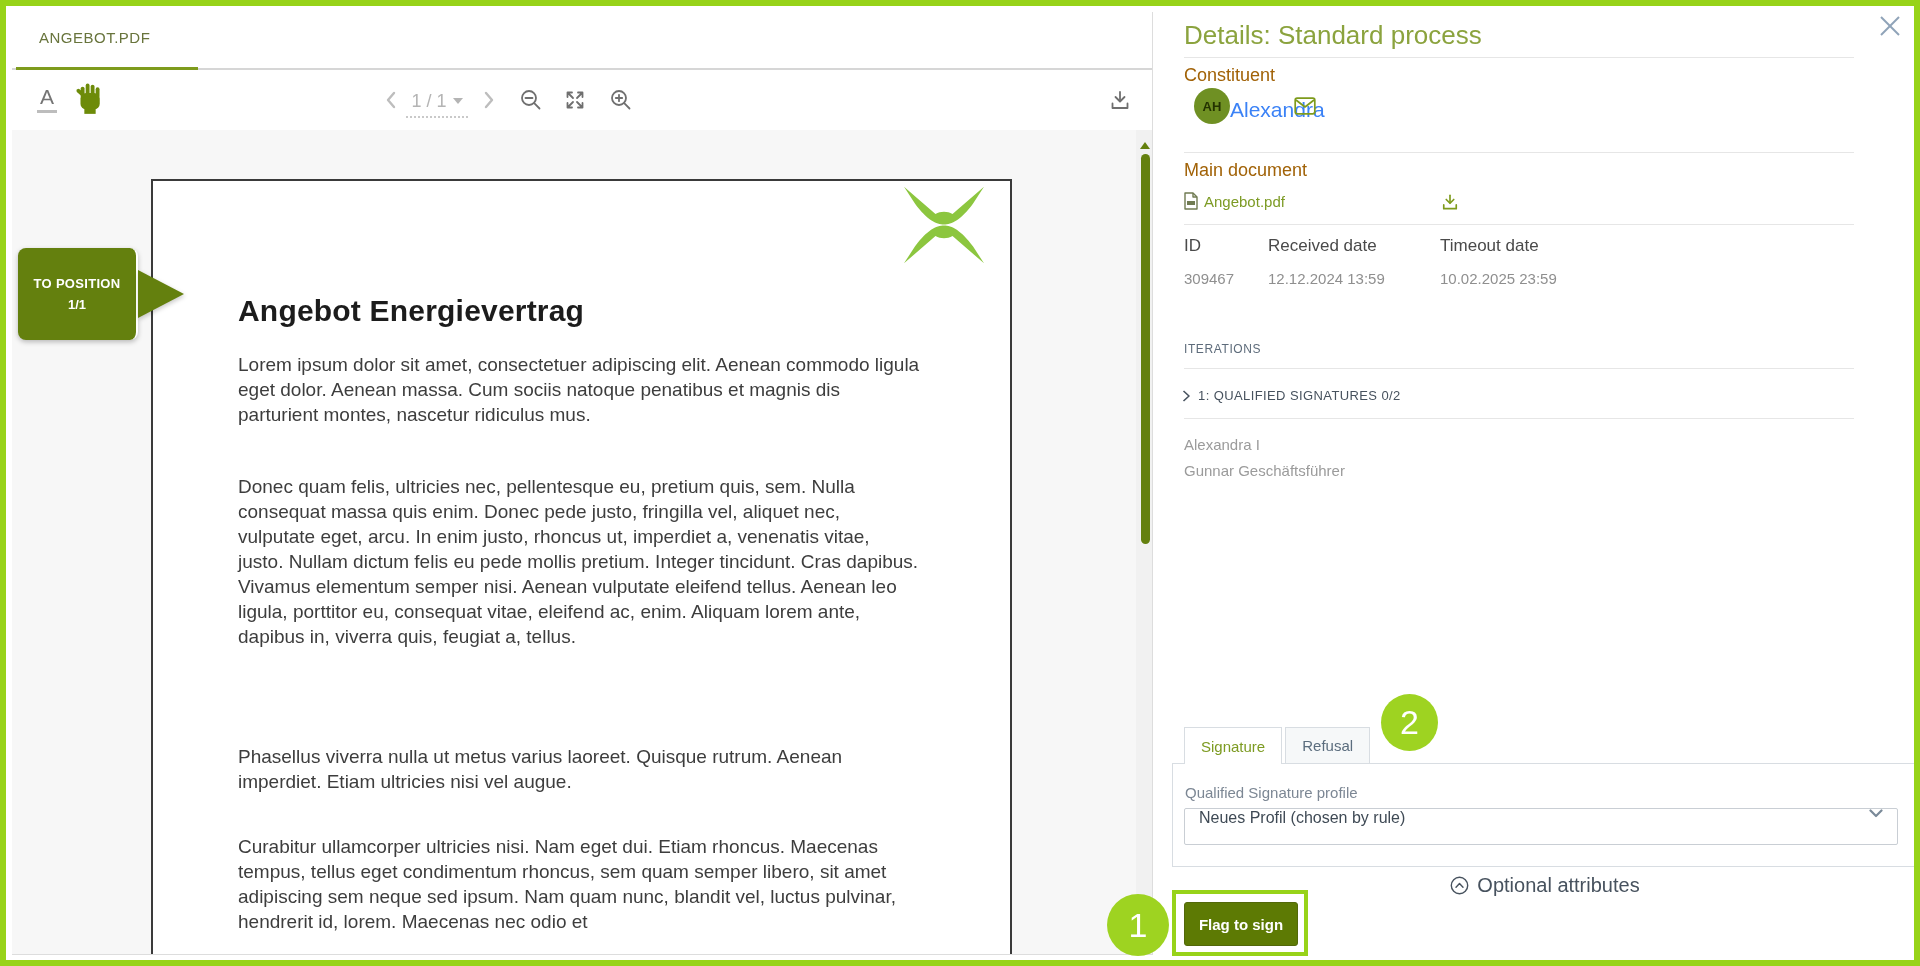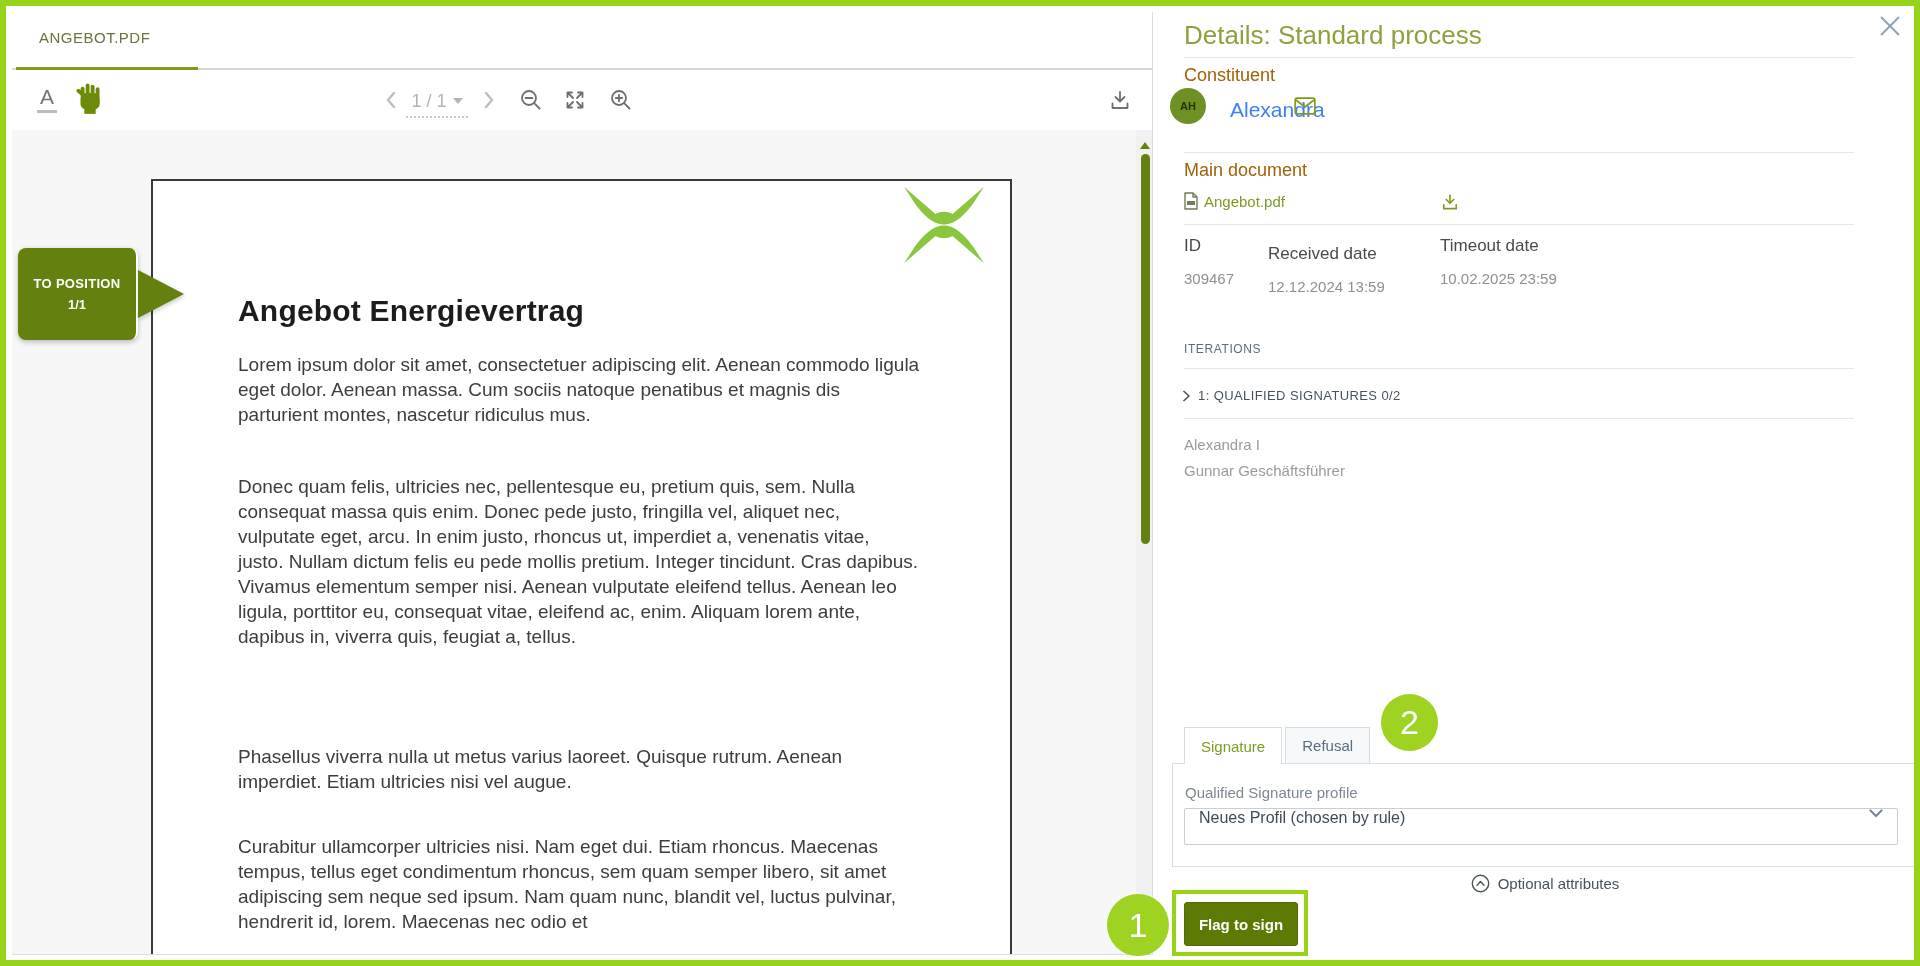--- a/index.html
+++ b/index.html
@@ -49,51 +49,51 @@
   .scroll-thumb{position:absolute;left:1129px;top:142px;width:9px;height:390px;background:#64800e;border-radius:5px;}
 
   
   .details{position:absolute;left:1156px;top:0;width:752px;height:954px;background:#fff;}
   .d-abs{position:absolute;}
   .panel-title{left:16px;top:8px;font-size:26px;color:#8ba33e;}
   .hr{height:1px;background:#e6e6e6;left:16px;width:670px;}
   .hr1{top:45px;} .hr2{top:140px;} .hr3{top:212px;} .hr4{top:356px;} .hr5{top:406px;}
   .sec-head{font-size:18px;color:#a16207;}
   .constituent-head{left:16px;top:53px;}
-  .avatar{left:2px;top:76px;width:36px;height:36px;border-radius:50%;background:#6f9023;
-    display:flex;align-items:center;justify-content:center;font-size:11px;font-weight:bold;color:#243300;}
+  .avatar{left:26px;top:76px;width:36px;height:36px;border-radius:50%;background:#6f9023;
+    display:flex;align-items:center;justify-content:center;font-size:13px;font-weight:bold;color:#243300;}
   .constituent-name{left:62px;top:86px;font-size:21px;color:#3b82f6;}
   .mail-btn{left:124px;top:82px;width:26px;height:24px;display:flex;align-items:center;justify-content:center;cursor:pointer;}
   .maindoc-head{left:16px;top:148px;}
   .file-row{left:16px;top:180px;display:flex;align-items:center;gap:6px;}
   .file-name{font-size:15px;color:#7d9b25;}
   .file-download{left:270px;top:178px;width:24px;height:24px;display:flex;align-items:center;justify-content:center;cursor:pointer;}
   .meta-row{left:16px;display:flex;}
   .meta-head{top:224px;font-size:17px;color:#4a4a4a;}
   .meta-val{top:258px;font-size:15px;color:#8f8f8f;}
-  .col-id{width:84px;} .col-recv{width:172px;margin-top:8px;}
+  .col-id{width:84px;} .col-recv{width:172px;}
   .iterations-head{left:16px;top:330px;font-size:12px;color:#5d6b7a;letter-spacing:.6px;}
   .qual-row{left:12px;top:376px;display:flex;align-items:center;gap:6px;cursor:pointer;}
   .qual-label{font-size:13px;color:#47525e;letter-spacing:.4px;}
   .signer{left:16px;font-size:15px;color:#9b9b9b;}
   .signer1{top:424px;} .signer2{top:450px;}
 
   
   .tabs{left:16px;top:715px;display:flex;z-index:2;}
   .tab{height:37px;box-sizing:border-box;padding:0 16px;display:flex;align-items:center;
     font-size:15px;border:1px solid #d8dde2;cursor:pointer;}
   .tab-active{background:#fff;color:#7d9b22;border-bottom:none;position:relative;z-index:3;}
   .tab-inactive{background:#f6f8f9;color:#5b6d7e;margin-left:3px;}
   .tab-box{left:4px;top:751px;width:746px;height:104px;border:1px solid #d8dde2;box-sizing:border-box;background:#fff;}
   .profile-label{left:17px;top:772px;font-size:15px;color:#7c8794;}
   .select{left:16px;top:796px;width:714px;height:37px;border:1px solid #c9ced4;box-sizing:border-box;border-radius:2px;
     background:#fff;display:flex;align-items:flex-start;padding:0 14px;cursor:pointer;}
   .select-value{font-size:16px;color:#3f4a55;flex:1;}
   .optional-row{left:4px;top:862px;width:746px;display:flex;align-items:center;justify-content:center;gap:8px;cursor:pointer;}
-  .optional-label{font-size:15px;color:#47525e;}
+  .optional-label{font-size:20px;color:#47525e;}
   .flag-btn{left:16px;top:890px;width:112px;height:42px;background:#5d7a04;border:1px solid #52680a;border-radius:3px;
     color:#fff;font-size:15px;font-weight:600;display:flex;align-items:center;justify-content:center;cursor:pointer;}
   .flag-highlight{left:4px;top:878px;width:136px;height:66px;border:4px solid #97d319;box-sizing:border-box;z-index:4;}
 
   
   .callout{position:absolute;border-radius:50%;background:#9ed321;color:#fff;
     display:flex;align-items:center;justify-content:center;font-size:34px;z-index:10;}
   .callout-1{left:1095px;top:882px;width:62px;height:62px;}
   .callout-2{left:1369px;top:682px;width:57px;height:57px;}
 

